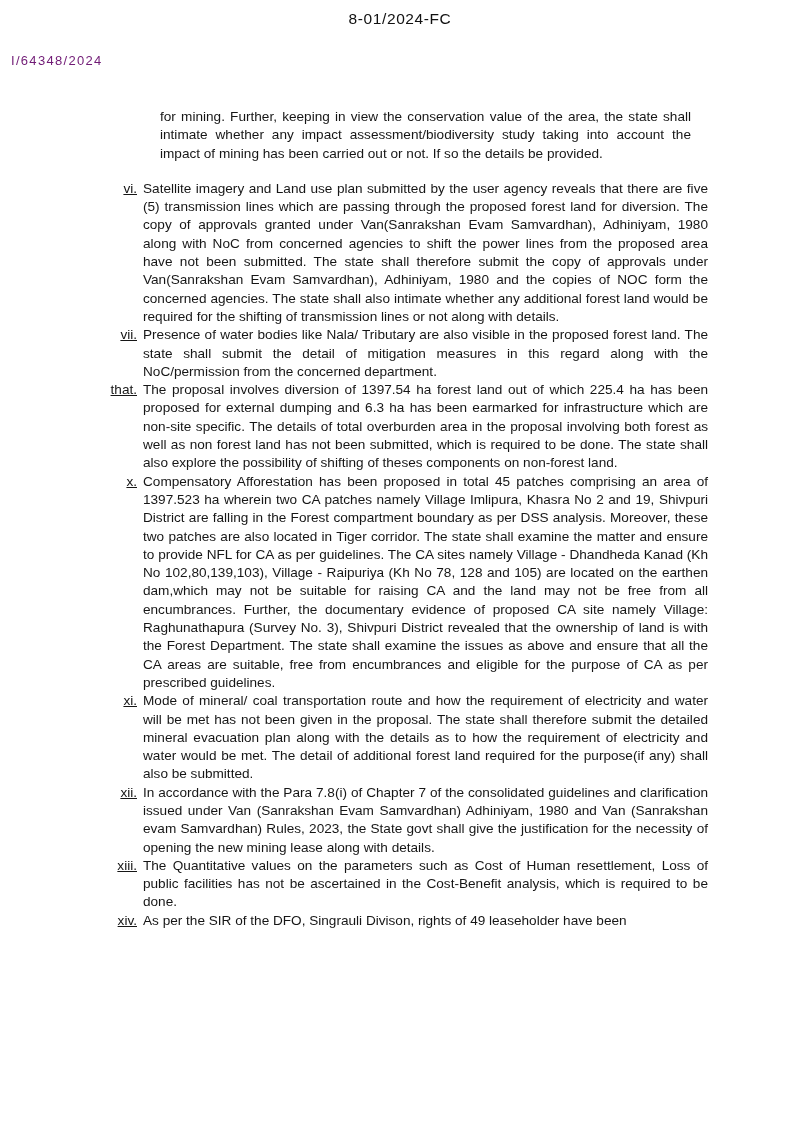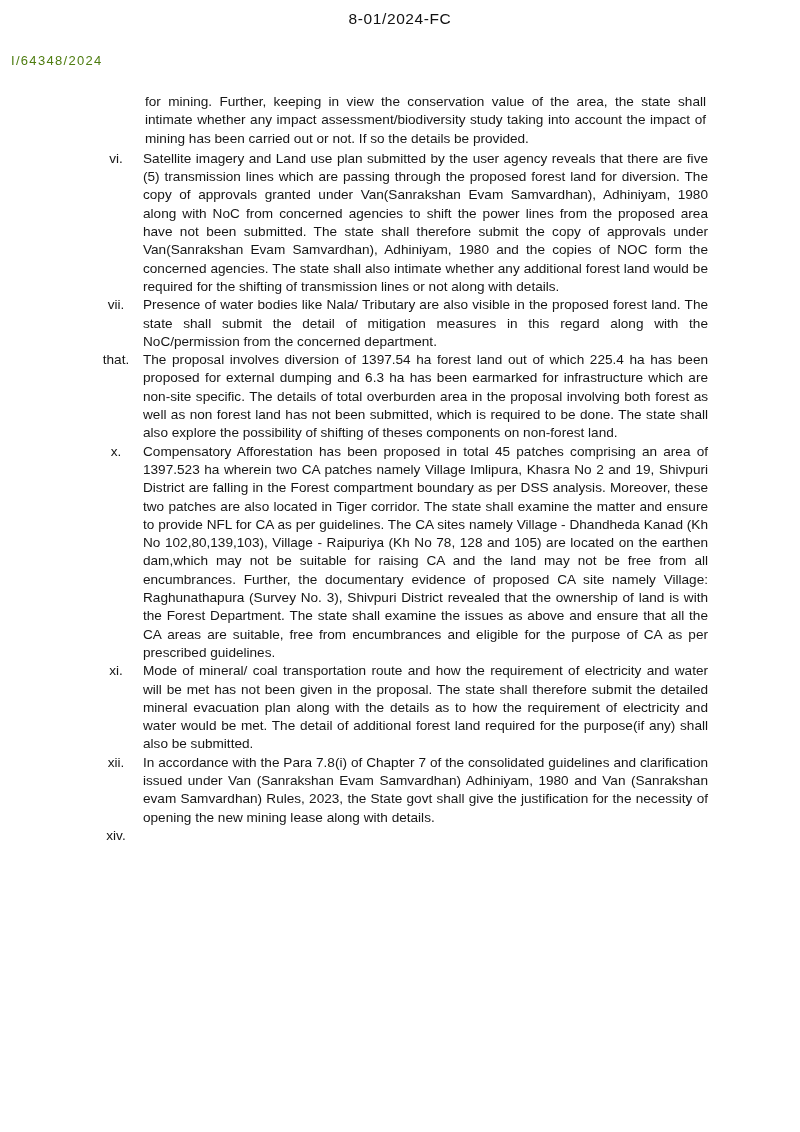--- a/index.html
+++ b/index.html
@@ -24,41 +24,42 @@
     font-weight: 400;
     color: #111111;
   }
   .file-number {
     position: absolute;
     top: 53px;
     left: 11px;
     font-size: 13px;
     letter-spacing: 1.3px;
     font-weight: 400;
-    color: #4d7c0f;
+    color: #701a75;
   }
   .body-text {
     position: absolute;
     top: 91px;
     left: 143px;
     width: 565px;
     font-size: 13.6px;
     line-height: 18.3px;
     text-align: justify;
     color: #161616;
   }
-  .para { margin: 2px; }
+  .para { margin: 17px; }
   .list-item { position: relative; }
   .list-item .marker {
     position: absolute;
     left: -48px;
     top: 0;
     width: 42px;
-    text-align: center;
+    text-align: right;
     white-space: nowrap;
+    text-decoration: underline;
   }
 </style>
 </head>
 <body>
 
 <div class="page">
 
   <div class="doc-number">8-01/2024-FC</div>
 
   <div class="file-number">I/64348/2024</div>
@@ -91,19 +92,24 @@
     <div class="list-item">
       <span class="marker">xi.</span>
       <span class="item-text">Mode of mineral/ coal transportation route and how the requirement of electricity and water will be met has not been given in the proposal. The state shall therefore submit the detailed mineral evacuation plan along with the details as to how the requirement of electricity and water would be met. The detail of additional forest land required for the purpose(if any) shall also be submitted.</span>
     </div>
 
     <div class="list-item">
       <span class="marker">xii.</span>
       <span class="item-text">In accordance with the Para 7.8(i) of Chapter 7 of the consolidated guidelines and clarification issued under Van (Sanrakshan Evam Samvardhan) Adhiniyam, 1980 and Van (Sanrakshan evam Samvardhan) Rules, 2023, the State govt shall give the justification for the necessity of opening the new mining lease along with details.</span>
     </div>
 
+    <div class="list-item">
+      <span class="marker">xiii.</span>
+      <span class="item-text">The Quantitative values on the parameters such as Cost of Human resettlement, Loss of public facilities has not be ascertained in the Cost-Benefit analysis, which is required to be done.</span>
+    </div>
 
     <div class="list-item">
       <span class="marker">xiv.</span>
+      <span class="item-text">As per the SIR of the DFO, Singrauli Divison, rights of 49 leaseholder have been</span>
     </div>
 
   </div>
 </div>
 
 </body></html>

